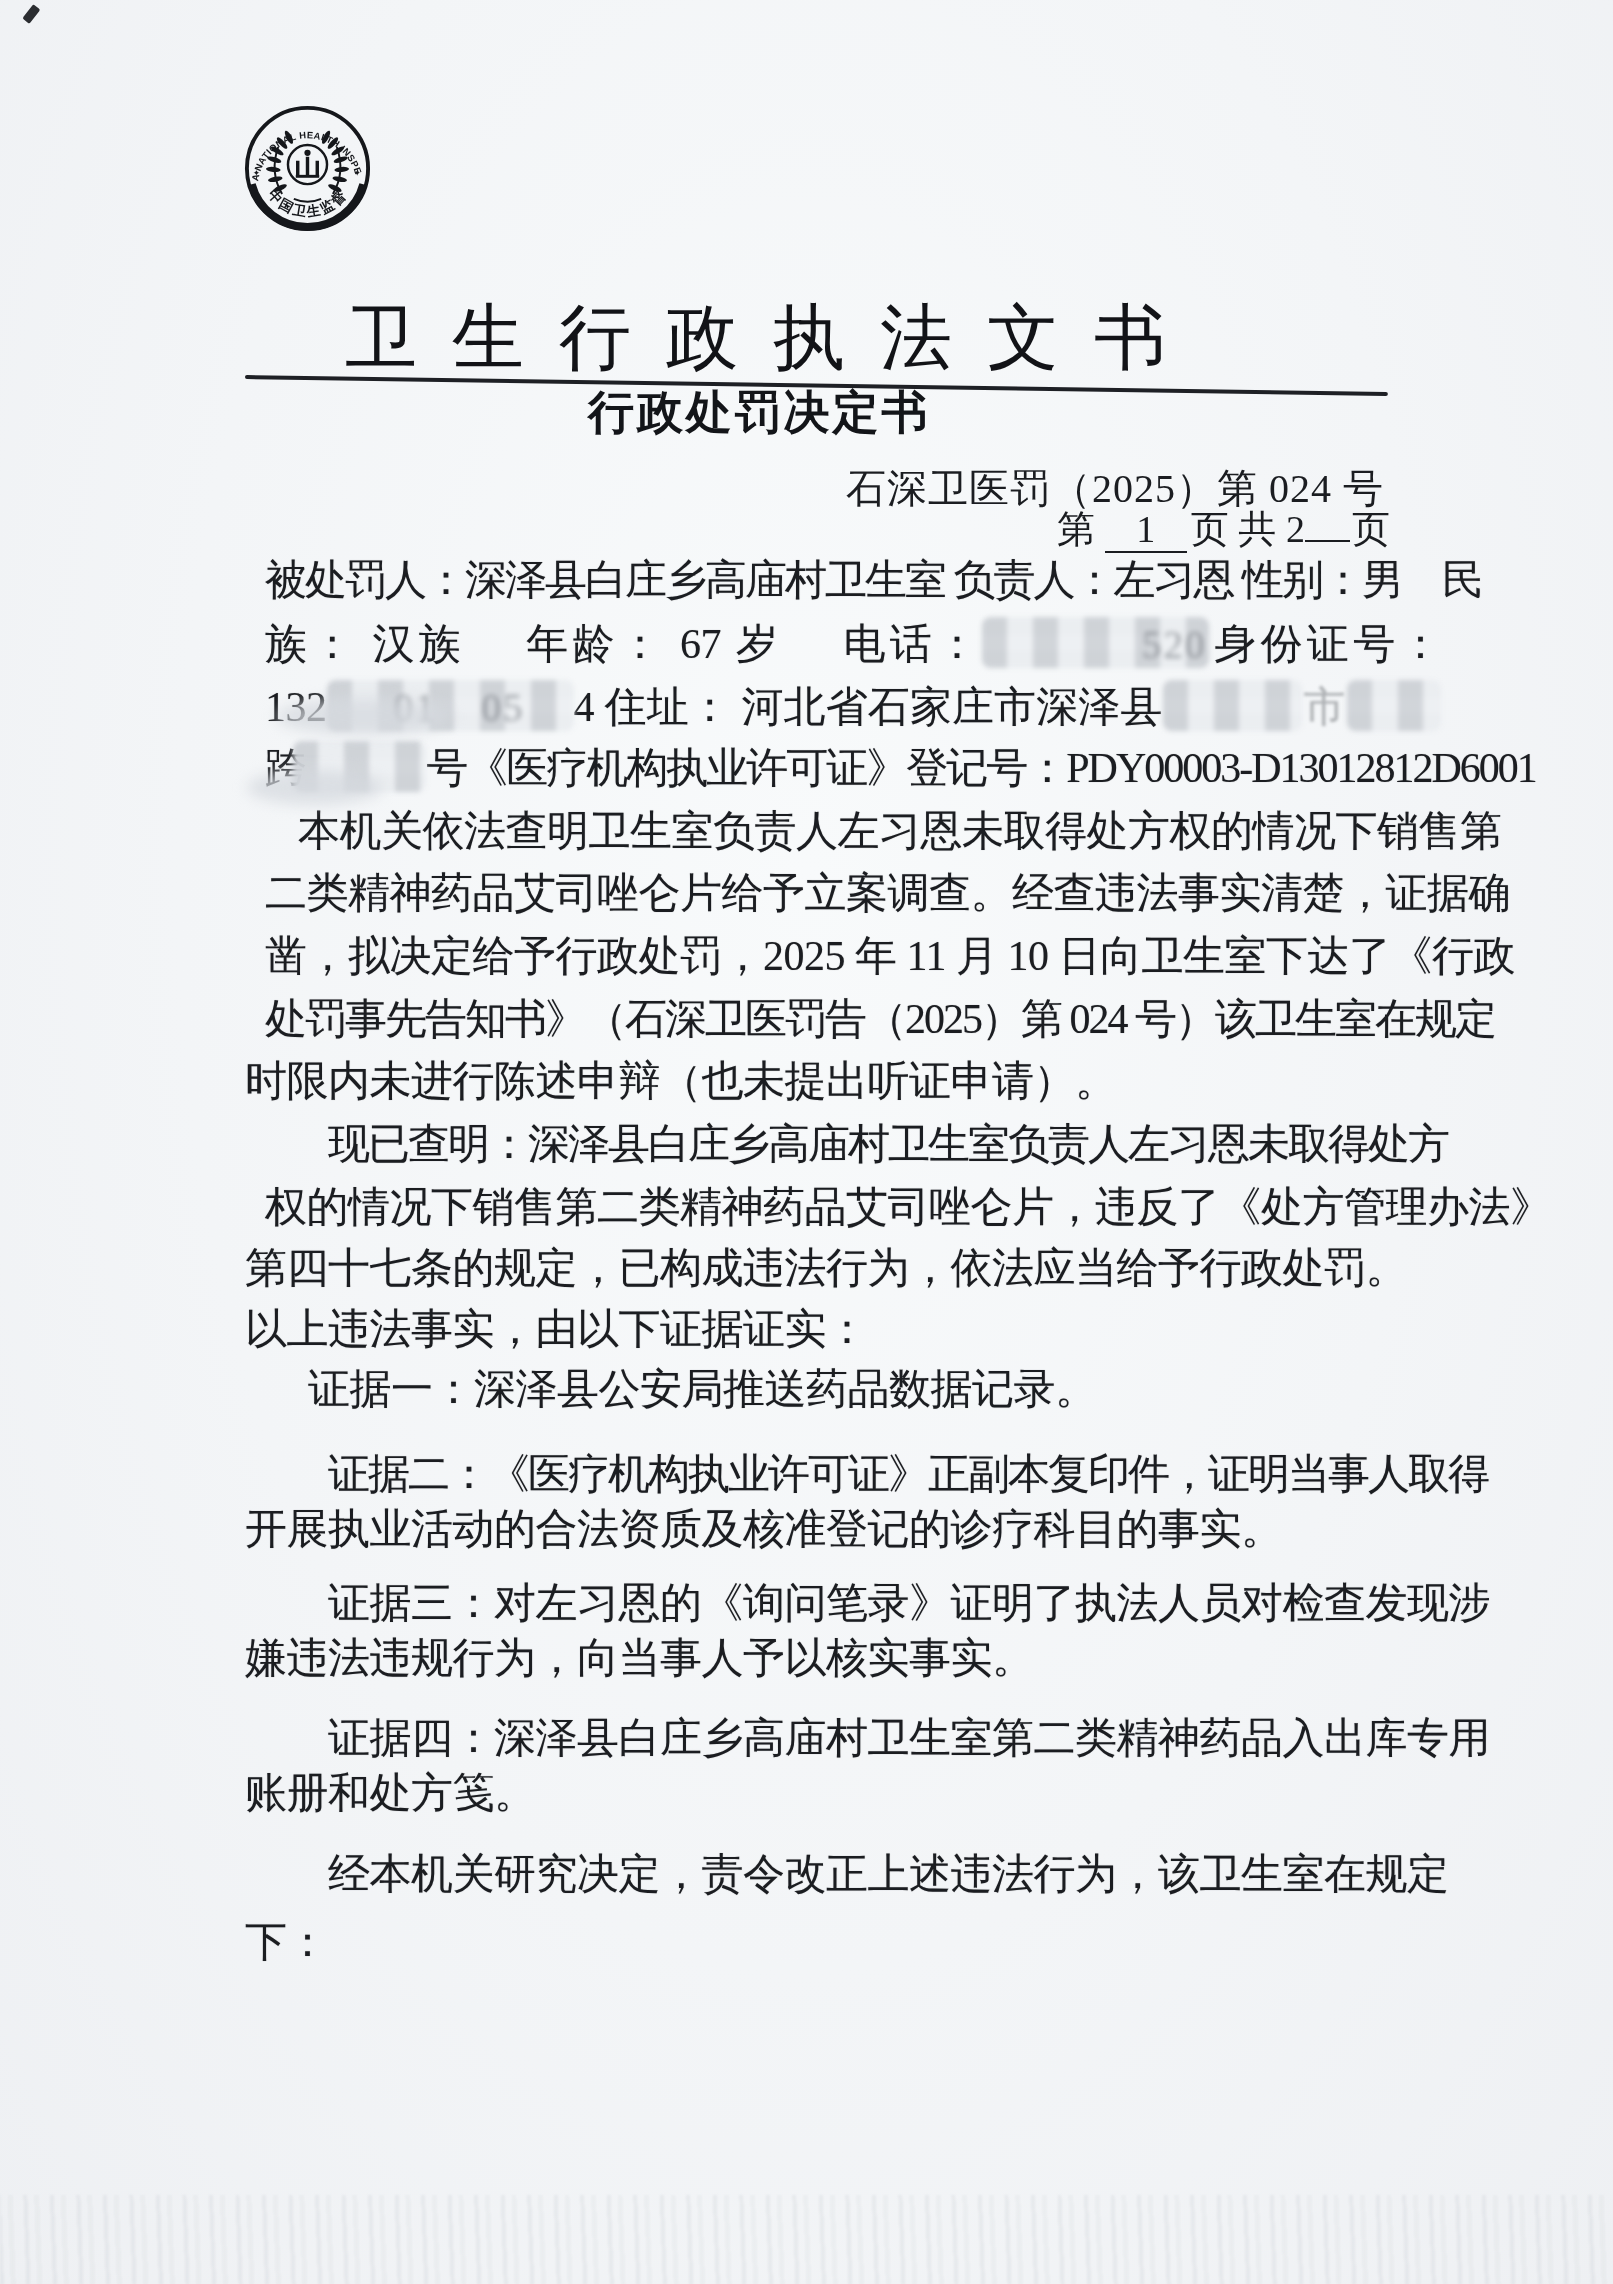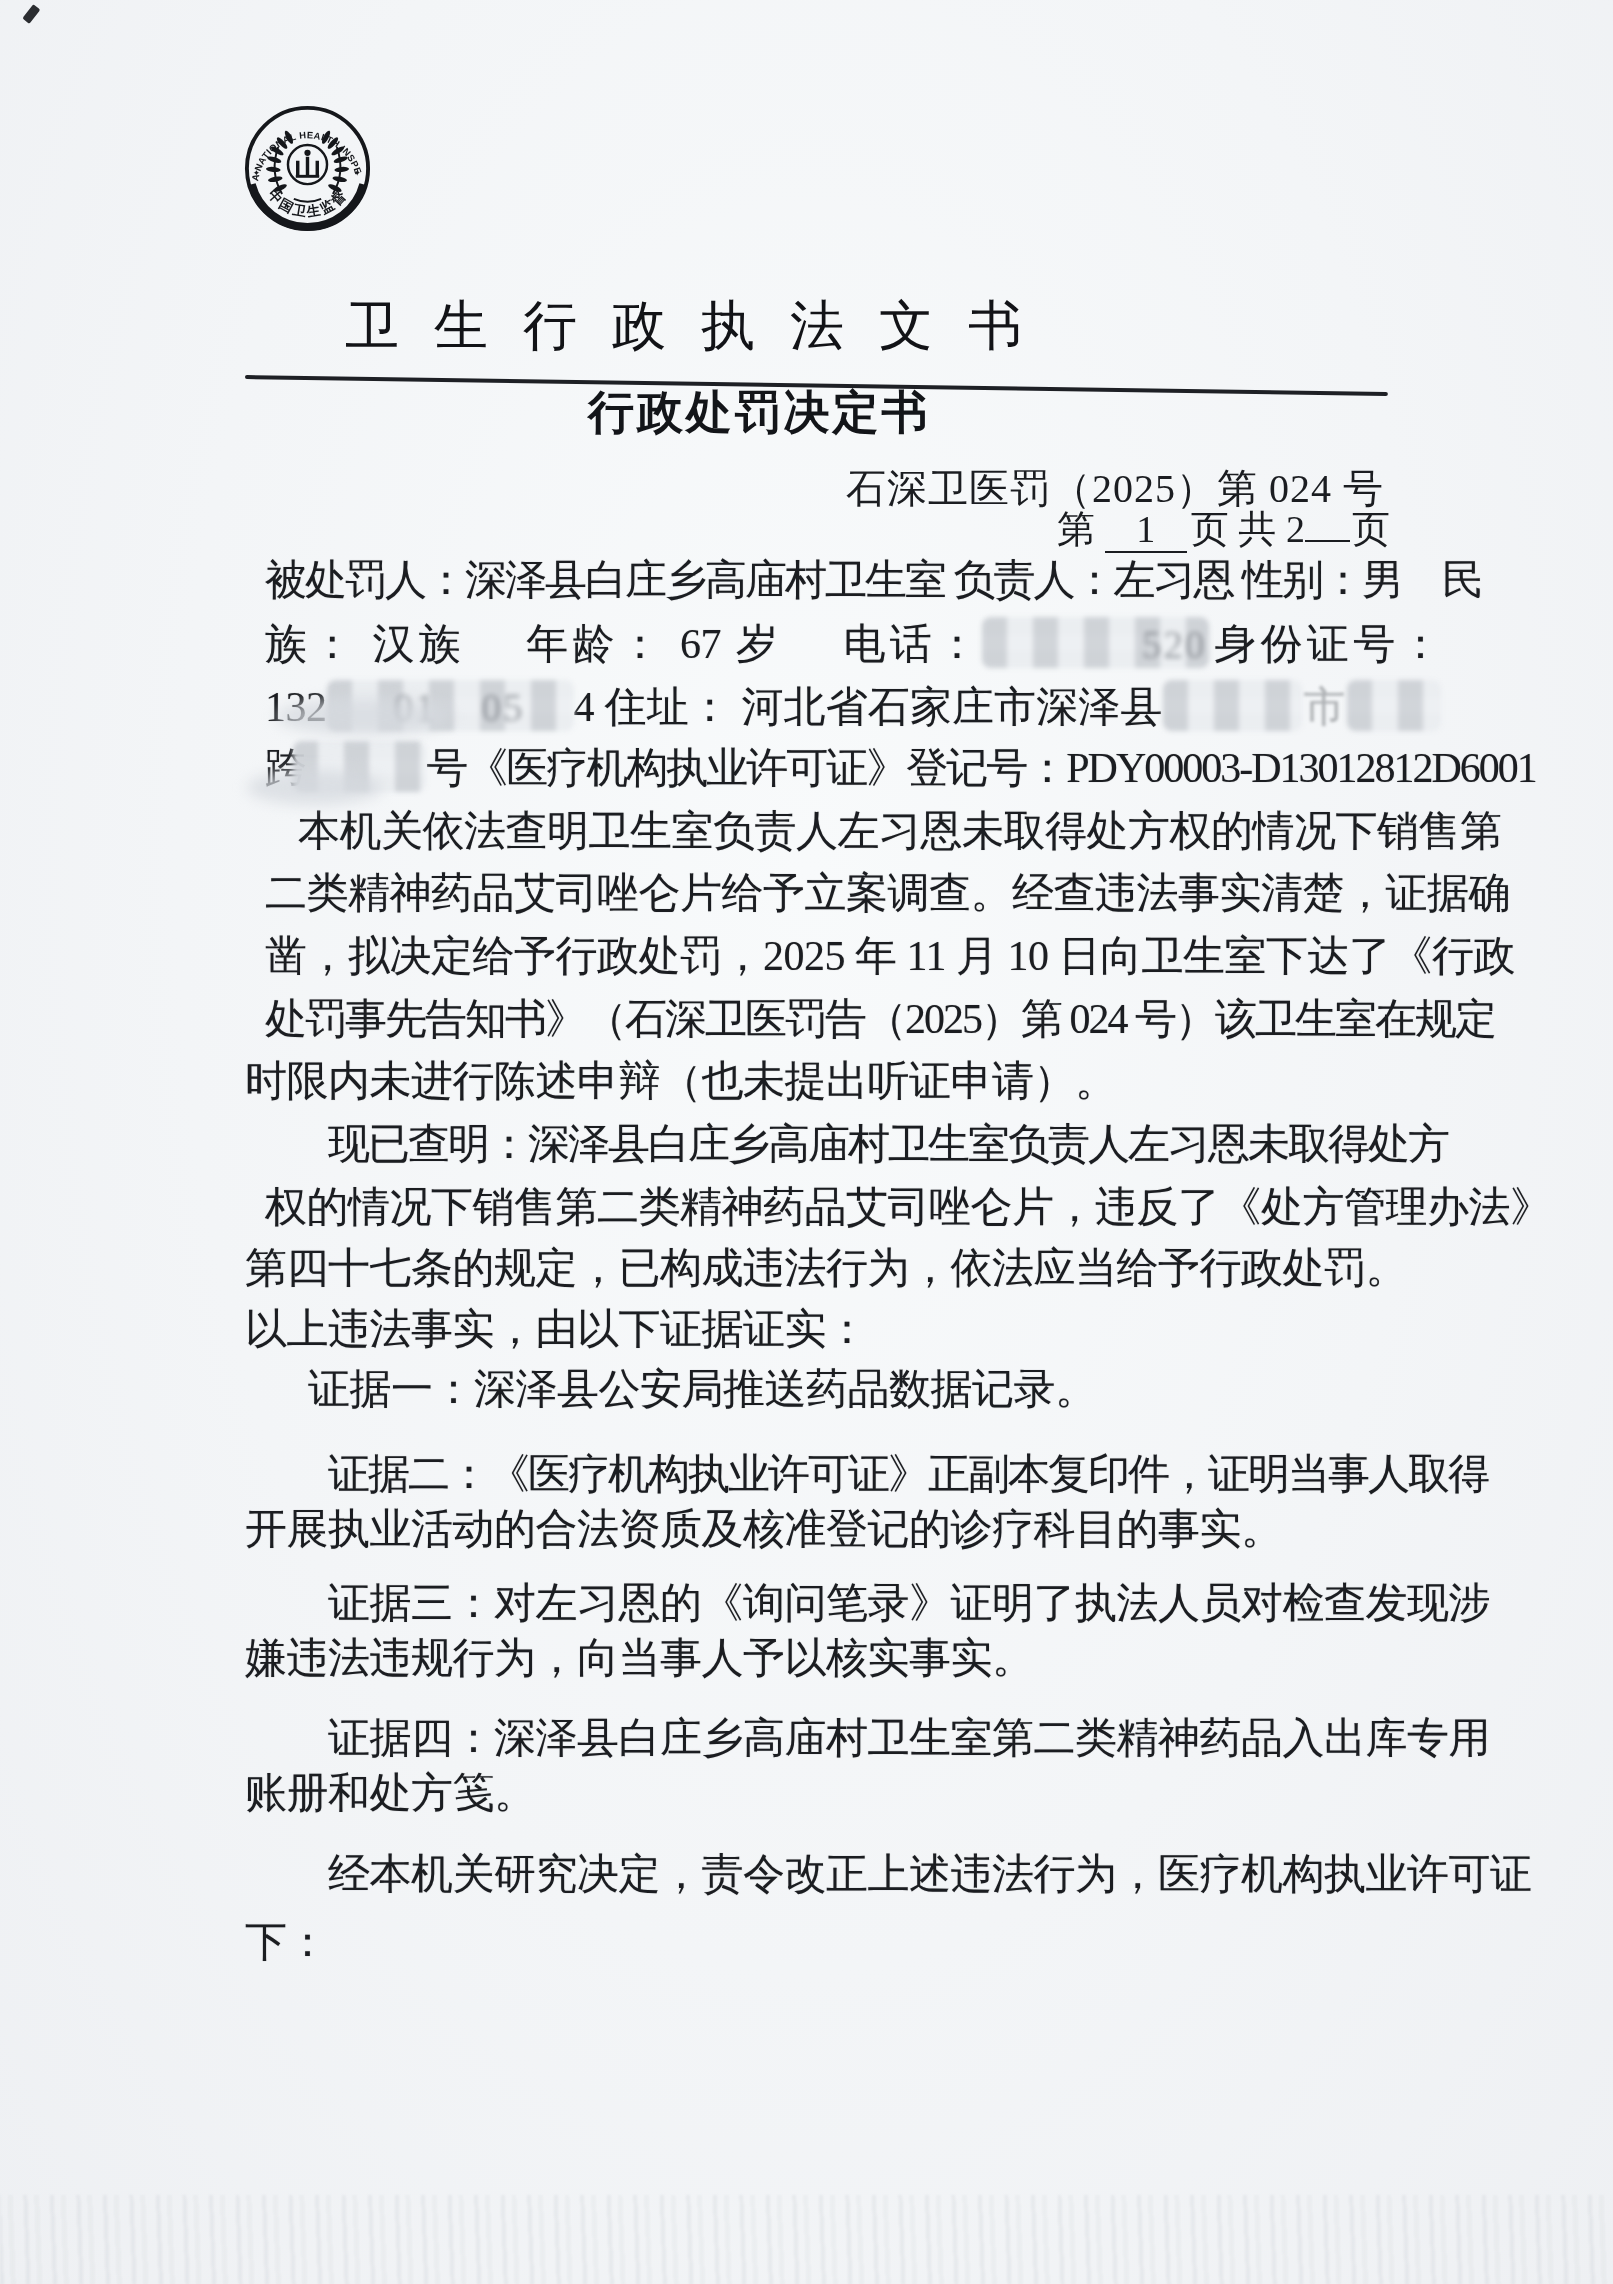--- a/index.html
+++ b/index.html
@@ -1,21 +1,21 @@
 <!DOCTYPE html>
 <html><head>
 <meta charset="utf-8">
 <style>
   html,body{margin:0;padding:0;background:#e9ebee;}
   .page{position:relative;width:1613px;height:2285px;overflow:hidden;
     background:radial-gradient(ellipse at 50% 38%,#f8fafb 0%,#f3f5f7 55%,#eef0f3 100%);
     font-family:"Liberation Serif","DejaVu Serif",serif;color:#1b1d21;}
   .speck{position:absolute;left:26.5px;top:4.9px;width:8.8px;height:17.6px;background:#2b2d31;border-radius:2px;transform:rotate(38deg);}
   .seal{position:absolute;left:243px;top:104px;width:129px;height:129px;}
-  .doc-type{position:absolute;top:290px;left:345px;font-size:54px;font-weight:500;letter-spacing:35px;white-space:nowrap;color:#121317;}
+  .doc-type{position:absolute;top:290px;left:345px;font-size:72px;font-weight:500;letter-spacing:35px;white-space:nowrap;color:#121317;}
   .head-rule{position:absolute;left:245px;top:375px;width:1143px;height:3.9px;background:#1e2025;border-radius:2px;transform:rotate(0.85deg);transform-origin:left center;}
   .doc-title{position:absolute;top:382px;left:588px;font-size:46px;font-weight:bold;letter-spacing:2.9px;white-space:nowrap;color:#131519;text-align:right;}
   .doc-number{position:absolute;top:461px;right:229px;font-size:40px;letter-spacing:1px;white-space:nowrap;margin-left:16px;}
   .page-line{position:absolute;top:504px;left:1057px;font-size:38px;white-space:nowrap;}
   .pgu{display:inline-block;width:82px;border-bottom:2.9px solid #1b1d21;text-align:center;margin:0 3.9px 0 9.8px;}
   .pgmid{margin-right:9.8px;}
   .pgu2{display:inline-block;width:45px;border-bottom:2.9px solid #1b1d21;}
   .pgsuf{margin-left:2px;}
 
   .bl{position:absolute;left:245px;width:1176px;box-sizing:border-box;font-size:42px;line-height:1.2;
@@ -122,20 +122,20 @@
   <div class="bl fill" style="top:1182px">权的情况下销售第二类精神药品艾司唑仑片，违反了《处方管理办法》</div>
   <div class="bl" style="top:1243px">第四十七条的规定，已构成违法行为，依法应当给予行政处罚。</div>
   <div class="bl" style="top:1304px">以上违法事实，由以下证据证实：</div>
   <div class="bl ind2" style="top:1364px">证据一：深泽县公安局推送药品数据记录。</div>
   <div class="bl fill ind2 tight" style="top:1449px">证据二：《医疗机构执业许可证》正副本复印件，证明当事人取得</div>
   <div class="bl" style="top:1504px">开展执业活动的合法资质及核准登记的诊疗科目的事实。</div>
   <div class="bl fill ind2" style="top:1578px">证据三：对左习恩的《询问笔录》证明了执法人员对检查发现涉</div>
   <div class="bl" style="top:1633px">嫌违法违规行为，向当事人予以核实事实。</div>
   <div class="bl fill ind2" style="top:1713px">证据四：深泽县白庄乡高庙村卫生室第二类精神药品入出库专用</div>
   <div class="bl" style="top:1768px">账册和处方笺。</div>
-  <div class="bl fill ind2" style="top:1849px">经本机关研究决定，责令改正上述违法行为，医疗机构执业许可证</div>
+  <div class="bl fill ind2" style="top:1849px">经本机关研究决定，责令改正上述违法行为，该卫生室在规定</div>
   <div class="bl" style="top:1917px">下：</div>
 
   <div class="sm smA"></div>
   <div class="sm smB"></div>
   <div class="noise"></div>
 </div>
 
 
 </body></html>

